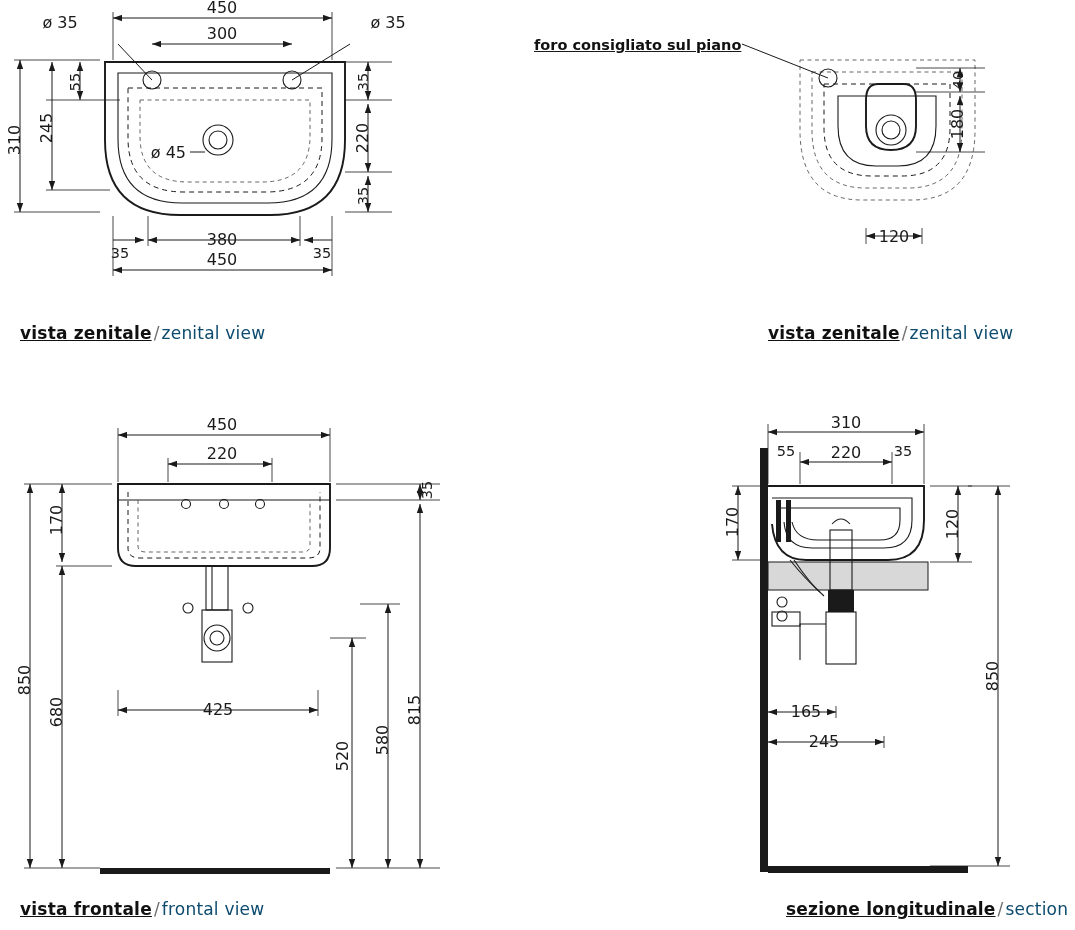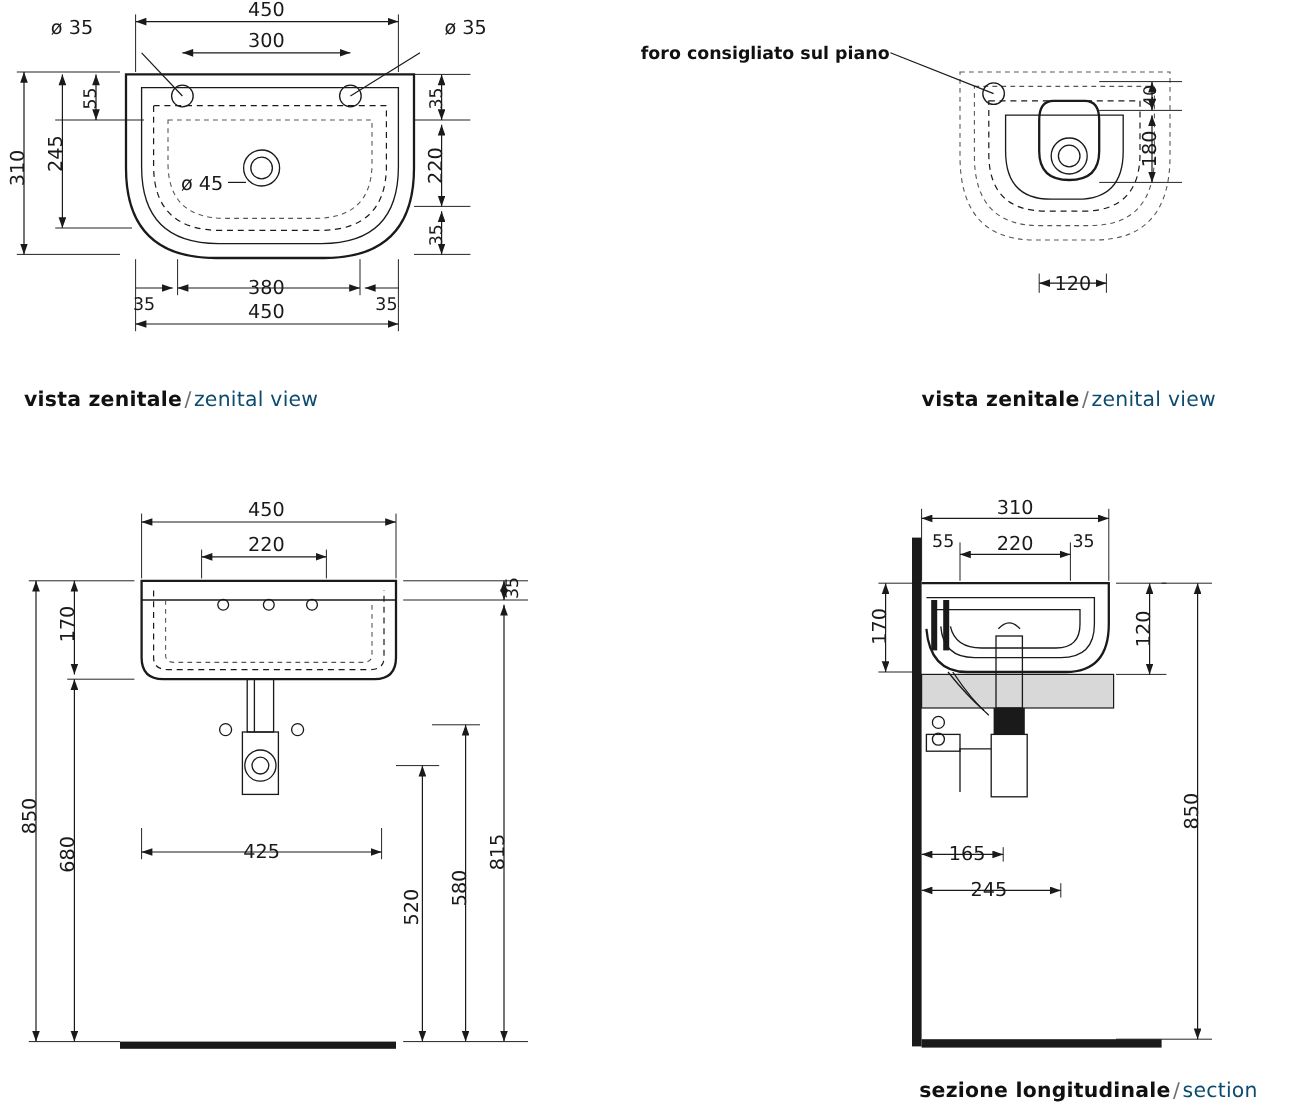--- a/index.html
+++ b/index.html
@@ -28,20 +28,21 @@
   }
   .caption {
     position: absolute;
     font-size: 17px;
     letter-spacing: 0.2px;
     white-space: nowrap;
   }
   .caption .it {
     font-weight: bold;
     color: #111;
+    text-decoration: underline;
   }
   .caption .en {
     font-weight: normal;
     color: #0c4a6e;
   }
   .caption .sep {
     font-weight: normal;
     color: #6f6f6f;
     padding: 0 2px;
   }
@@ -303,30 +304,33 @@
       <text class="dimtext" x="846" y="458" text-anchor="middle">220</text>
       <text class="dimtext small" x="903" y="456" text-anchor="middle">35</text>
       <text class="dimtext" x="738" y="522" text-anchor="middle" transform="rotate(-90 738 522)">170</text>
       <text class="dimtext" x="958" y="524" text-anchor="middle" transform="rotate(-90 958 524)">120</text>
       <text class="dimtext" x="998" y="676" text-anchor="middle" transform="rotate(-90 998 676)">850</text>
       <text class="dimtext" x="806" y="717" text-anchor="middle">165</text>
       <text class="dimtext" x="824" y="747" text-anchor="middle">245</text>
     </g>
   </svg>
 
-  <div class="note" style="left:534px; top:36px;">
+  <div class="note" style="left:534px; top:36px;text-decoration:underline;">
     <span class="l1">foro consigliato sul piano</span>
   </div>
 
   <div class="caption" style="left:20px; top:323px;">
     <span class="it">vista zenitale</span><span class="sep">/</span><span class="en">zenital view</span>
   </div>
 
   <div class="caption" style="left:768px; top:323px;">
     <span class="it">vista zenitale</span><span class="sep">/</span><span class="en">zenital view</span>
   </div>
 
-
-  <div class="caption" style="left:766px; top:899px;">
+  <div class="caption" style="left:20px; top:899px;">
+    <span class="it">vista frontale</span><span class="sep">/</span><span class="en">frontal view</span>
+  </div>
+
+  <div class="caption" style="left:786px; top:899px;">
     <span class="it">sezione longitudinale</span><span class="sep">/</span><span class="en">section</span>
   </div>
 
 </div>
 
 </body></html>

